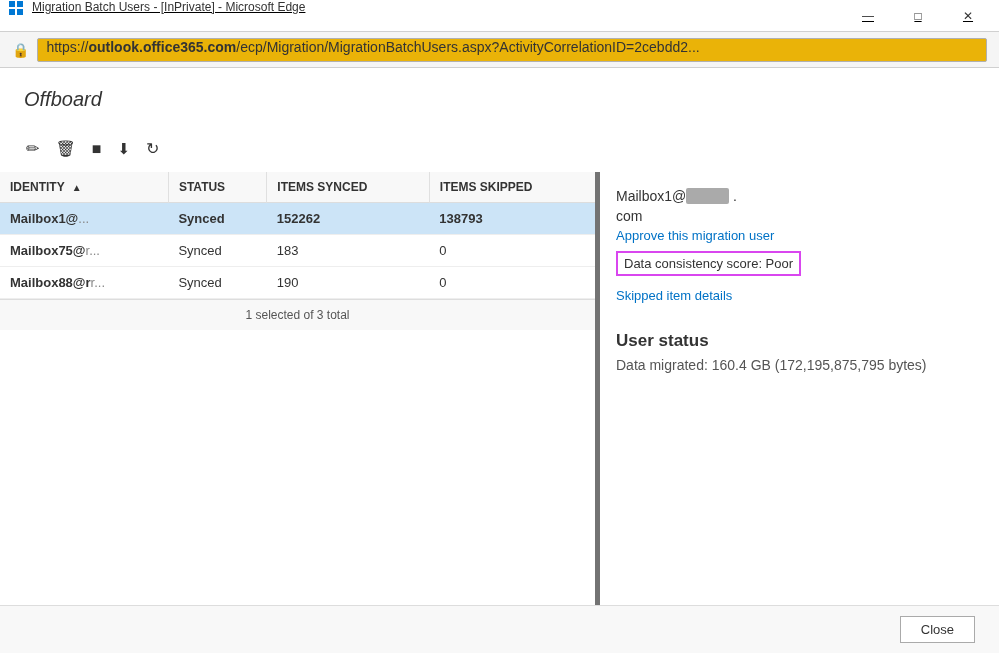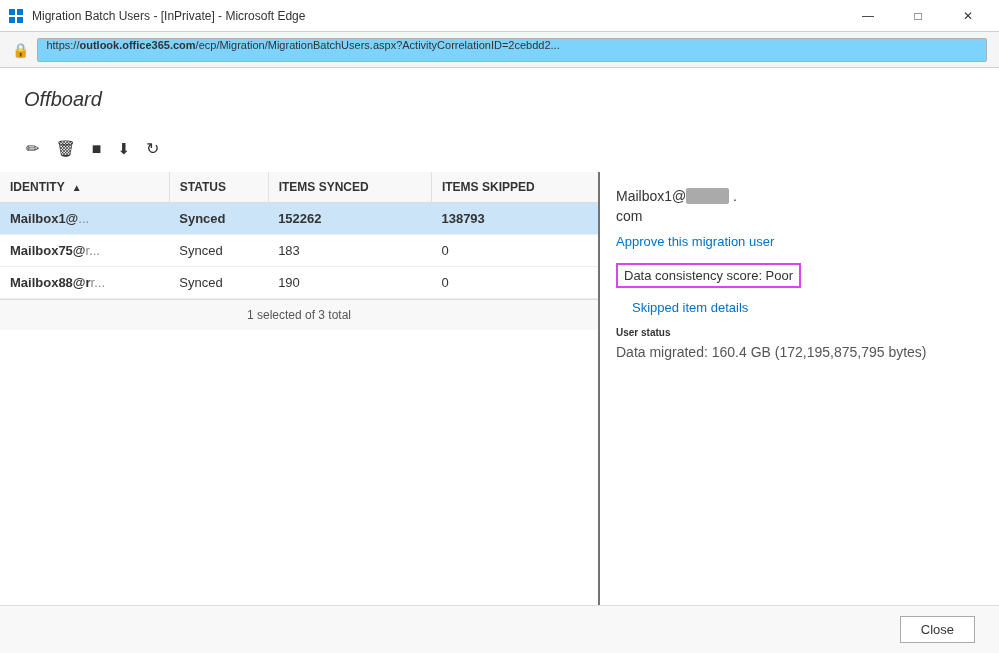--- a/index.html
+++ b/index.html
@@ -11,23 +11,24 @@
       height: 653px;
       overflow: hidden;
     }
 
     
     .title-bar {
       background: #ffffff;
       border-bottom: 1px solid #d0d0d0;
       height: 32px;
       display: flex;
-      align-items: center;
-      padding: 8px 8px;
+      align-items: flex-start;
+      padding: 0 8px;
       gap: 8px;
+      text-decoration: underline;
     }
     .title-bar-icon {
       width: 16px;
       height: 16px;
       display: flex;
       align-items: center;
       justify-content: center;
     }
     .title-bar-title {
       font-size: 12px;
@@ -60,26 +61,26 @@
       align-items: center;
       padding: 0 12px;
       gap: 8px;
     }
     .address-lock {
       font-size: 14px;
       color: #555;
     }
     .address-input {
       flex: 1;
-      background: #7dd3fc;
+      background: #eab308;
       border: 1px solid #b0b0b0;
       border-radius: 2px;
       height: 24px;
       padding: 0 8px;
-      font-size: 11px;
+      font-size: 14px;
       color: #333;
     }
     .address-bold {
       font-weight: bold;
     }
 
     
     .main-content {
       background: white;
       margin: 0;
@@ -120,21 +121,21 @@
       display: flex;
       flex: 1;
       overflow: hidden;
     }
 
     
     .left-panel {
       flex: 0 0 600px;
       display: flex;
       flex-direction: column;
-      border-right: 2px solid #737373;
+      border-right: 5px solid #737373;
       overflow: hidden;
     }
 
     .data-table {
       width: 100%;
       border-collapse: collapse;
       font-size: 13px;
     }
     .data-table thead tr {
       background: #f8f8f8;
@@ -197,21 +198,21 @@
       display: inline-block;
       background: #aaa;
       color: #aaa;
       border-radius: 2px;
     }
     .detail-link {
       color: #0072c6;
       text-decoration: none;
       cursor: pointer;
       font-size: 13px;
-      margin: 10px 0;
+      margin: 4px 0;
       display: block;
     }
 
     .detail-status {
       color: #555;
       font-size: 13px;
       margin: 12px 0 4px 0;
     }
     .detail-score-box {
       border: 2px solid #d946ef;
@@ -220,28 +221,28 @@
       color: #333;
       font-size: 13px;
       margin: 4px 0;
     }
     .detail-skipped-link {
       color: #0072c6;
       text-decoration: none;
       cursor: pointer;
       font-size: 13px;
       display: block;
-      margin: 8px 16px;
+      margin: 8px 0;
     }
 
     .detail-section-title {
-      font-size: 10px;
+      font-size: 17px;
       font-weight: 600;
       color: #333;
-      margin: 12px 0 6px 0;
+      margin: 28px 0 6px 0;
     }
     .detail-data-migrated {
       color: #555;
       font-size: 14px;
     }
 
     
     .dialog-footer {
       padding: 10px 24px;
       background: #f8f8f8;

